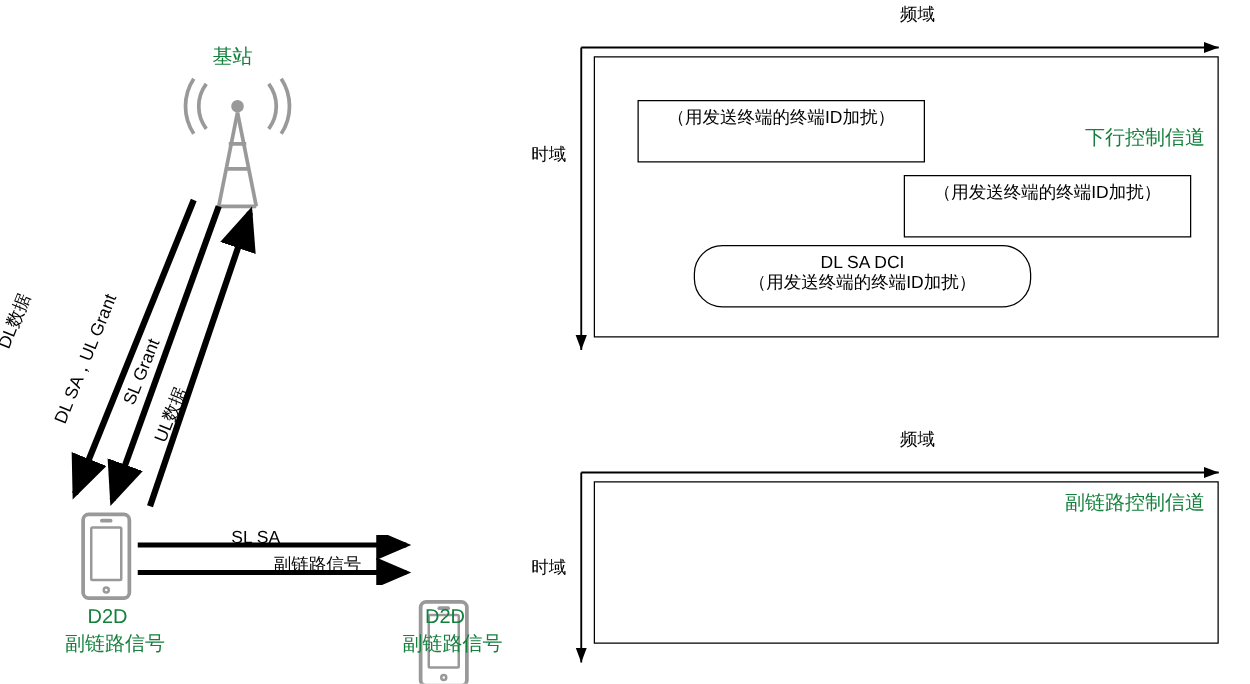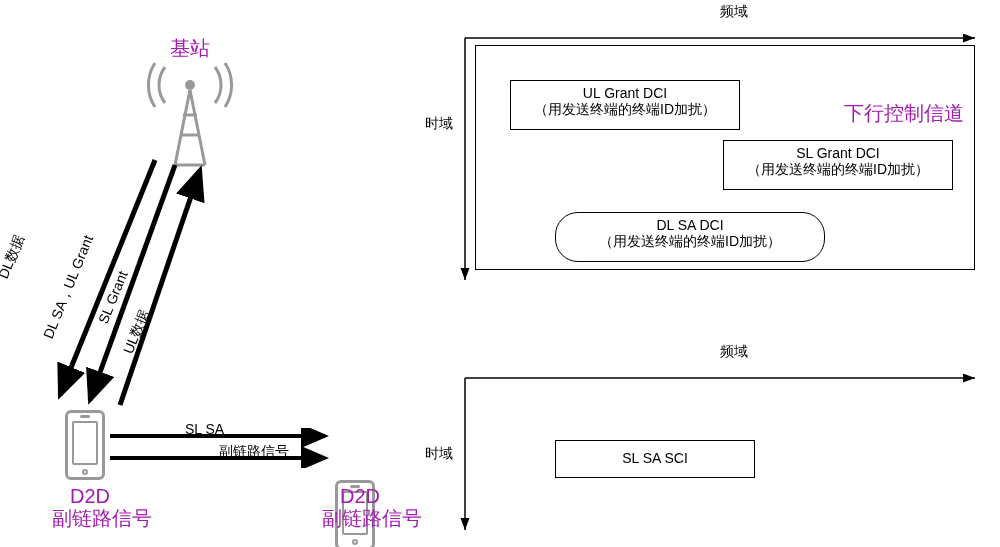--- a/index.html
+++ b/index.html
@@ -11,21 +11,21 @@
     font-family: "Microsoft YaHei", "SimSun", sans-serif;
     background: #fff;
     position: relative;
   }
   .canvas {
     position: relative;
     width: 1000px;
     height: 547px;
   }
   .abs { position: absolute; }
-  .label { font-size: 20px; color: #a21caf; }
+  .label { font-size: 16px; color: #15803d; }
   .label-sm { font-size: 14px; color: #000; }
   .box {
     border: 1.5px solid #000;
     background: #fff;
     text-align: center;
   }
   .phone { width: 40px; height: 70px; border: 3px solid #999; border-radius: 6px; background: #fff; position: relative; }
   .phone .screen { position: absolute; top: 8px; left: 4px; right: 4px; bottom: 12px; border: 2px solid #999; border-radius: 2px; }
   .phone .btn { position: absolute; bottom: 2px; left: 50%; transform: translateX(-50%); width: 6px; height: 6px; border: 2px solid #999; border-radius: 50%; }
   .phone .ear { position: absolute; top: 2px; left: 50%; transform: translateX(-50%); width: 10px; height: 3px; background: #999; border-radius: 2px; }
@@ -117,40 +117,38 @@
     </defs>
     <line x1="10" y1="18" x2="520" y2="18" stroke="#000" stroke-width="1.5" marker-end="url(#ax1)"></line>
     <line x1="10" y1="18" x2="10" y2="260" stroke="#000" stroke-width="1.5" marker-end="url(#ax1)"></line>
   </svg>
 
   <div class="abs box" style="left:475px; top:45px; width:500px; height:225px;">
     <div class="abs label" style="right:10px; top:6px;margin-top:48px;">下行控制信道</div>
   </div>
 
   <div class="abs box" style="left:510px; top:80px; width:230px; height:50px; padding-top:4px;">
-    <div class="label-sm">UL Grant DCI</div>
     <div class="label-sm">（用发送终端的终端ID加扰）</div>
   </div>
   <div class="abs box" style="left:723px; top:140px; width:230px; height:50px; padding-top:4px;">
-    <div class="label-sm">SL Grant DCI</div>
     <div class="label-sm">（用发送终端的终端ID加扰）</div>
   </div>
-  <div class="abs box" style="left:555px; top:212px; width:270px; height:50px; padding-top:4px;border-radius:23px;">
+  <div class="abs box" style="left:555px; top:196px; width:270px; height:50px; padding-top:4px;border-radius:23px;">
     <div class="label-sm">DL SA DCI</div>
     <div class="label-sm">（用发送终端的终端ID加扰）</div>
   </div>
 
   <div class="abs label-sm" style="left:720px; top:343px;">频域</div>
   <div class="abs label-sm" style="left:425px; top:445px;">时域</div>
   <svg class="abs" style="left:455px; top:360px;" width="530" height="180">
     <defs>
       <marker id="ax2" markerWidth="10" markerHeight="10" refX="8" refY="3" orient="auto">
         <path d="M0,0 L8,3 L0,6 Z" fill="#000"></path>
       </marker>
     </defs>
     <line x1="10" y1="18" x2="520" y2="18" stroke="#000" stroke-width="1.5" marker-end="url(#ax2)"></line>
     <line x1="10" y1="18" x2="10" y2="170" stroke="#000" stroke-width="1.5" marker-end="url(#ax2)"></line>
   </svg>
-  <div class="abs box" style="left:555px; top:440px; width:200px; height:38px; line-height:34px;">
-    <span class="label-sm">SL SA SCI</span>
+  <div class="abs box" style="left:475px; top:385px; width:500px; height:130px;">
+    <div class="abs label" style="right:10px; top:6px;">副链路控制信道</div>
   </div>
 
 </div>
 
 </body></html>

